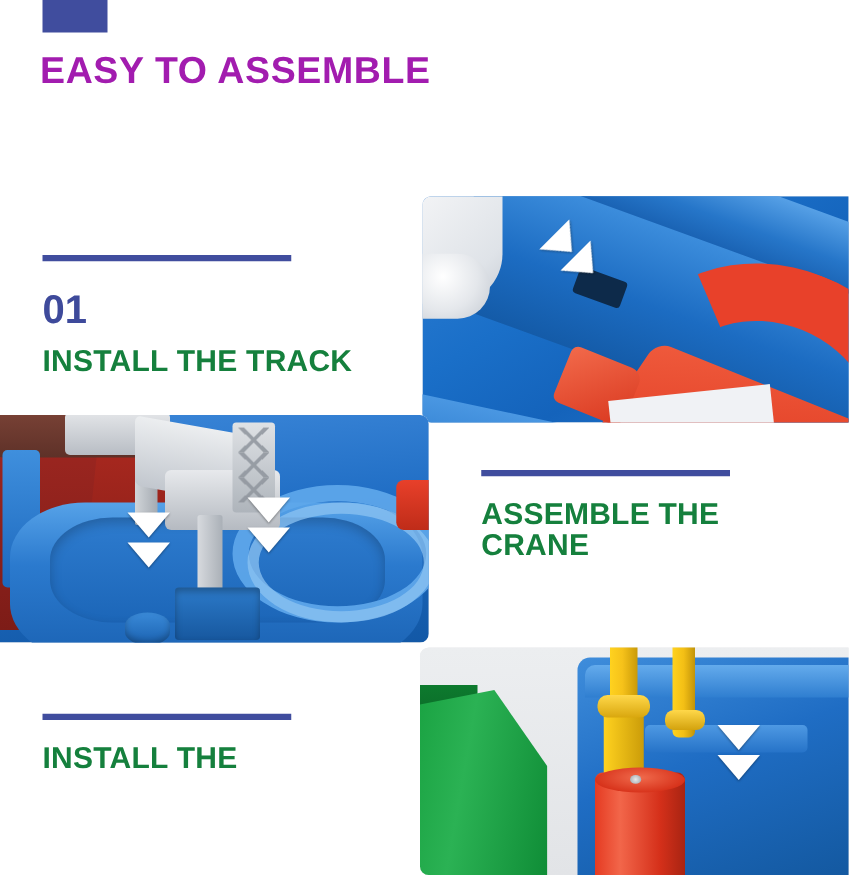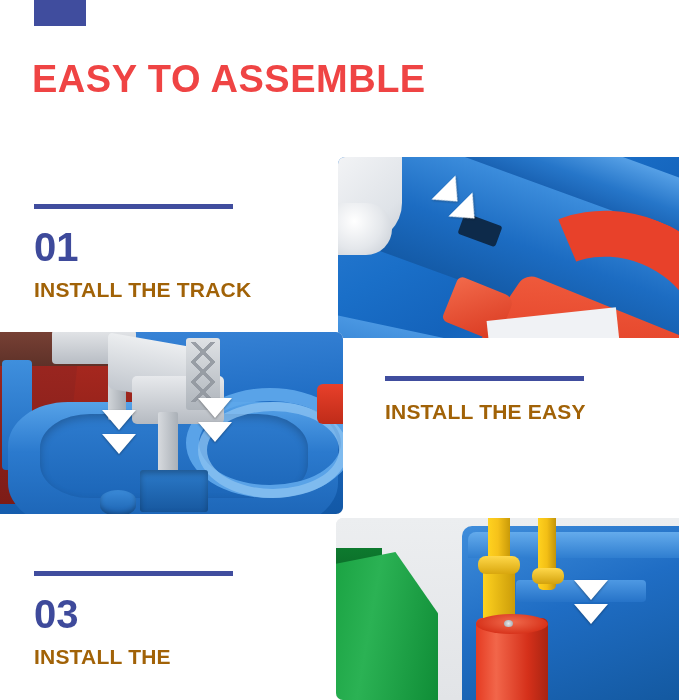--- a/index.html
+++ b/index.html
@@ -22,52 +22,51 @@
     left: 34px;
     top: 0px;
     width: 52px;
     height: 26px;
     background: #404d9e;
   }
   #page-title {
     position: absolute;
     left: 32px;
     top: 34px;
-    font-size: 38px;
+    font-size: 30px;
     font-weight: bold;
     letter-spacing: 0.5px;
-    color: #ef4444;
+    color: #a21caf;
     white-space: nowrap;
     line-height: 46px;
-    margin-top: 22px;
   }
 
   
   .step-block {
     position: absolute;
     width: 250px;
   }
   .step-rule {
     width: 199px;
     height: 5px;
     background: #404d9e;
     margin: 0 0 18px 0;
   }
   .step-number {
-    font-size: 40px;
+    font-size: 32px;
     font-weight: bold;
     color: #3e4a9b;
     line-height: 40px;
     letter-spacing: 0px;
     margin: 0 0 10px 0;
   }
   .step-label {
-    font-size: 21px;
+    font-size: 24px;
     font-weight: bold;
-    color: #a16207;
+    color: #15803d;
     line-height: 25px;
     letter-spacing: 0.2px;
   }
 
   #step-block-1 { left: 34px; top: 204px; }
   #step-block-2 { left: 385px; top: 376px; }
   #step-block-3 { left: 34px; top: 571px; }
 
   
   .photo {
@@ -374,26 +373,25 @@
 <div id="page-title">EASY TO ASSEMBLE</div>
 
 <div id="step-block-1" class="step-block">
   <div class="step-rule"></div>
   <div class="step-number">01</div>
   <div class="step-label">INSTALL THE TRACK</div>
 </div>
 
 <div id="step-block-2" class="step-block">
   <div class="step-rule"></div>
-  <div class="step-label">INSTALL THE EASY</div>
+  <div class="step-label">ASSEMBLE THE CRANE</div>
 </div>
 
 <div id="step-block-3" class="step-block">
   <div class="step-rule"></div>
-  <div class="step-number">03</div>
   <div class="step-label">INSTALL THE</div>
 </div>
 
 <div id="photo-1" class="photo">
   <div class="photo-scene">
     <div id="p1-bg"></div>
     <div id="p1-rail-a"></div>
     <div id="p1-rail-b"></div>
     <div id="p1-rail-c"></div>
     <div id="p1-white-corner"></div>

